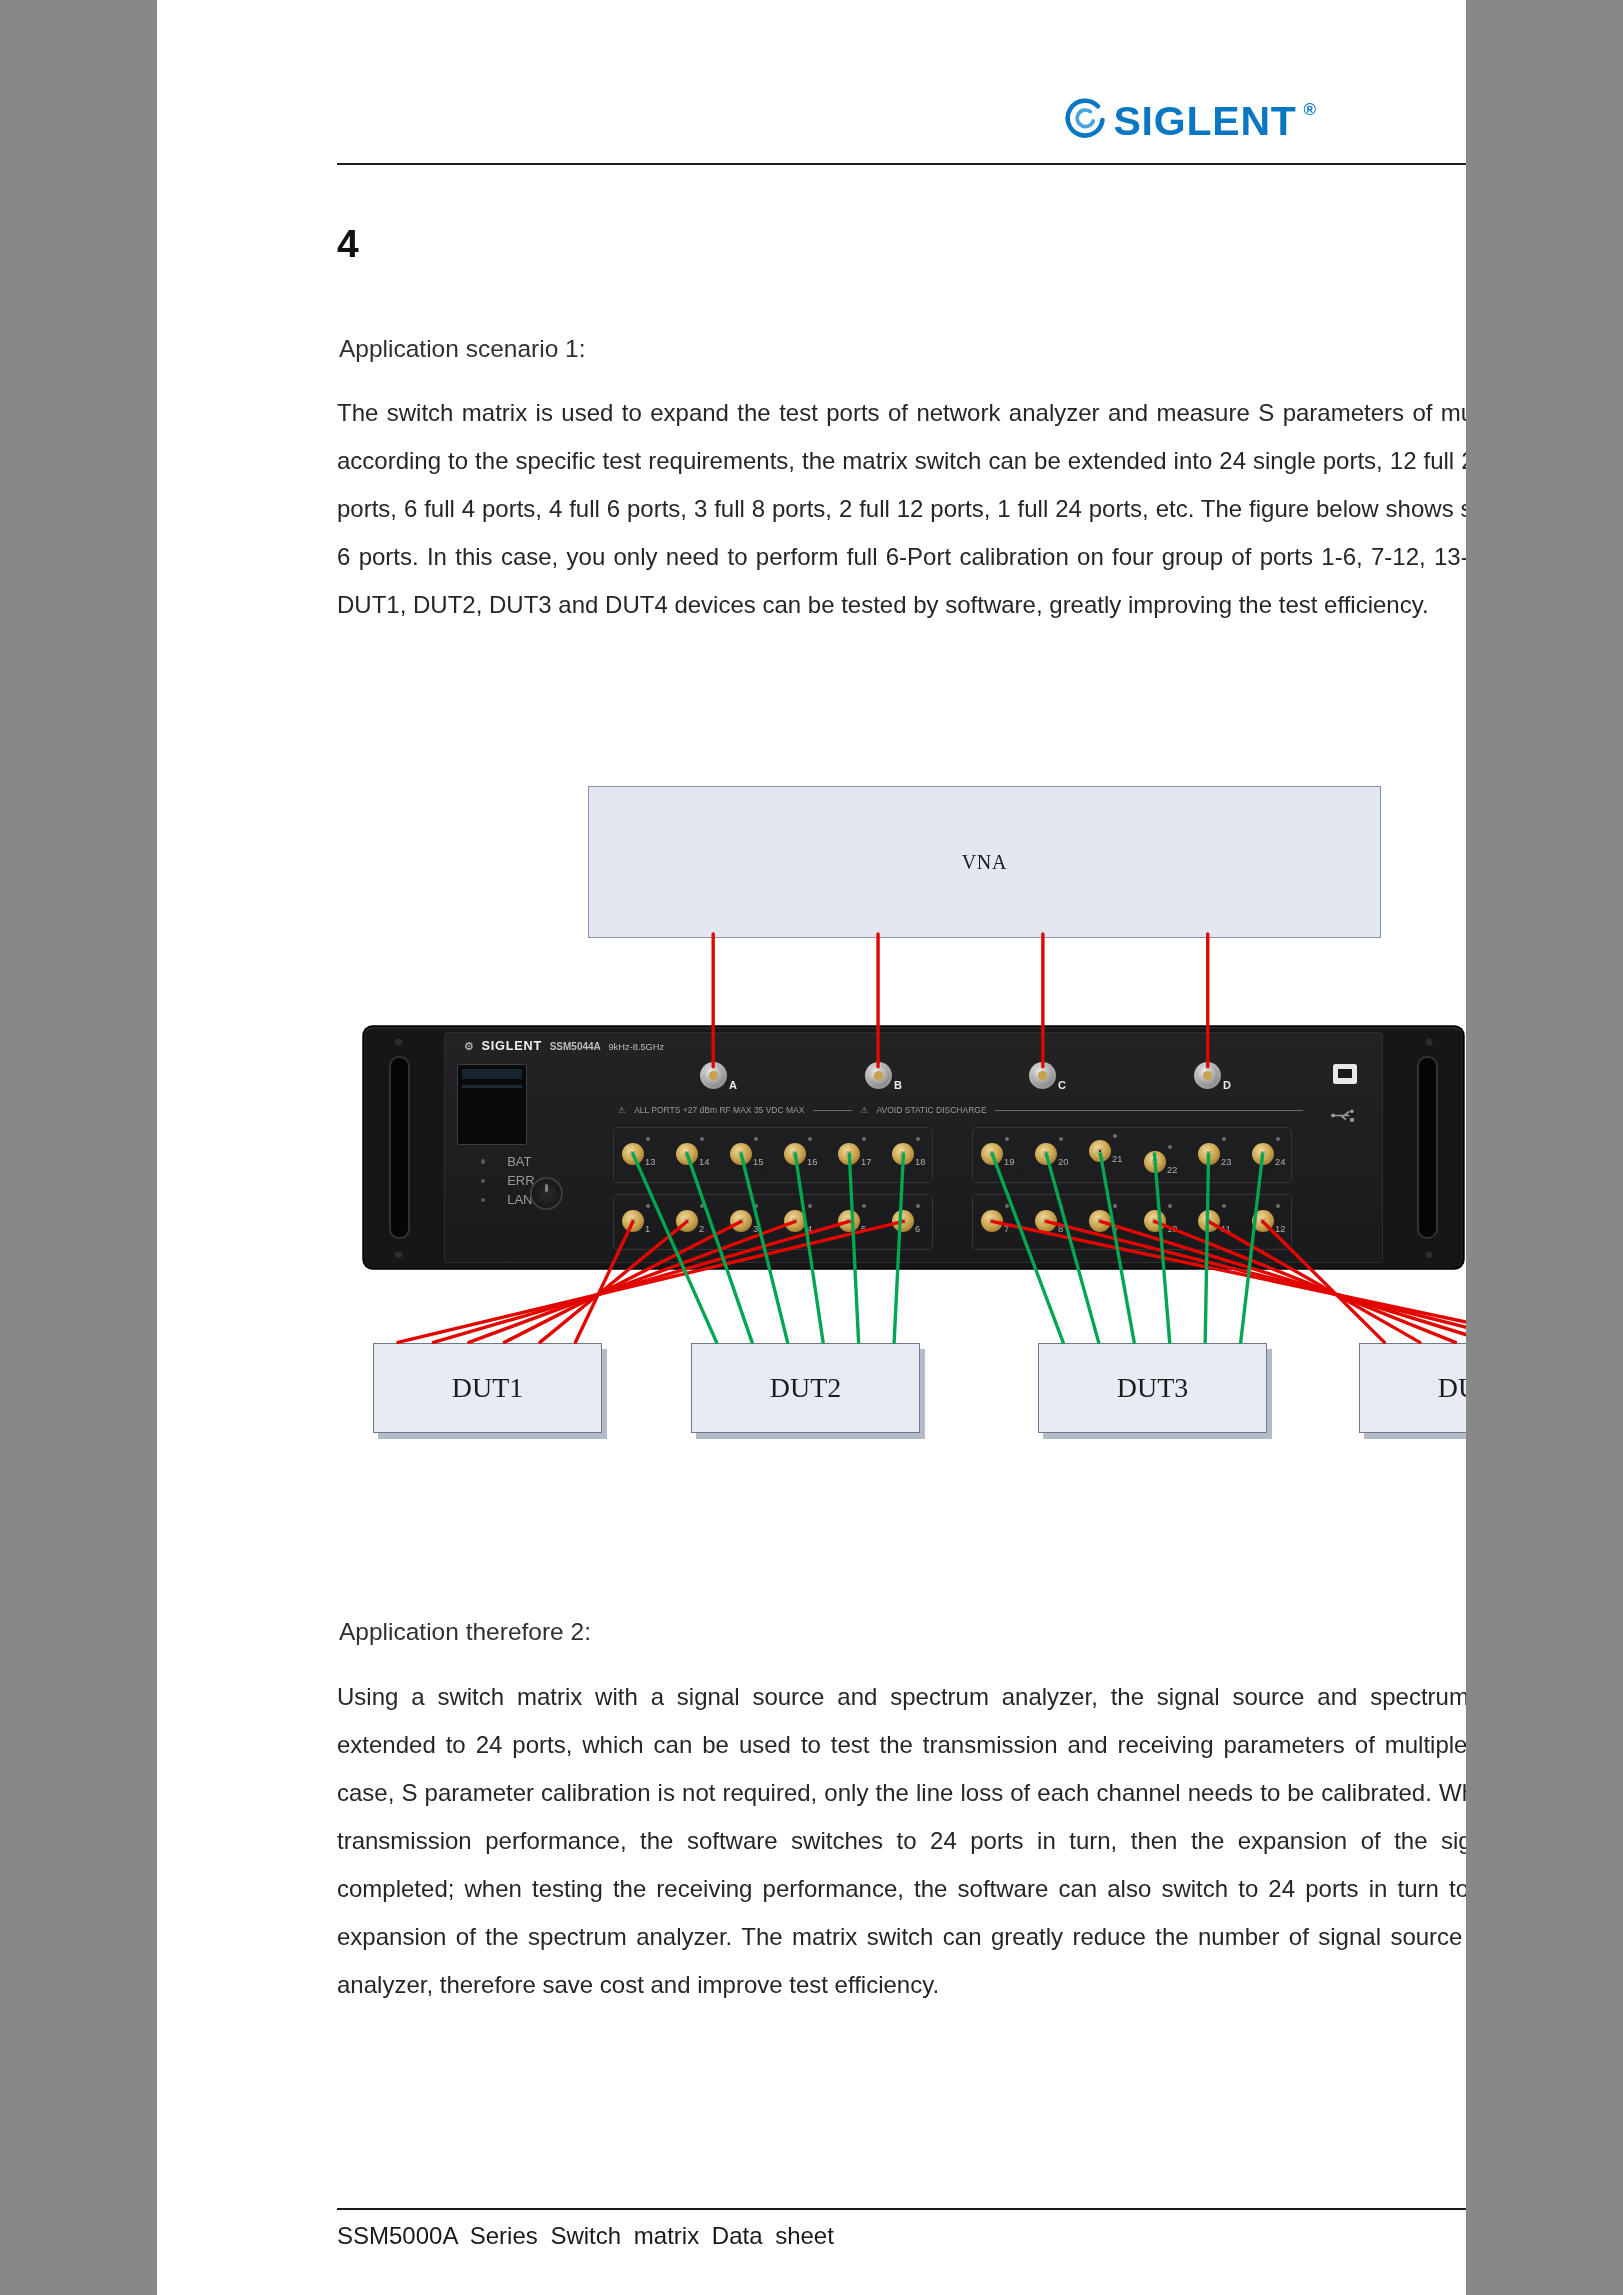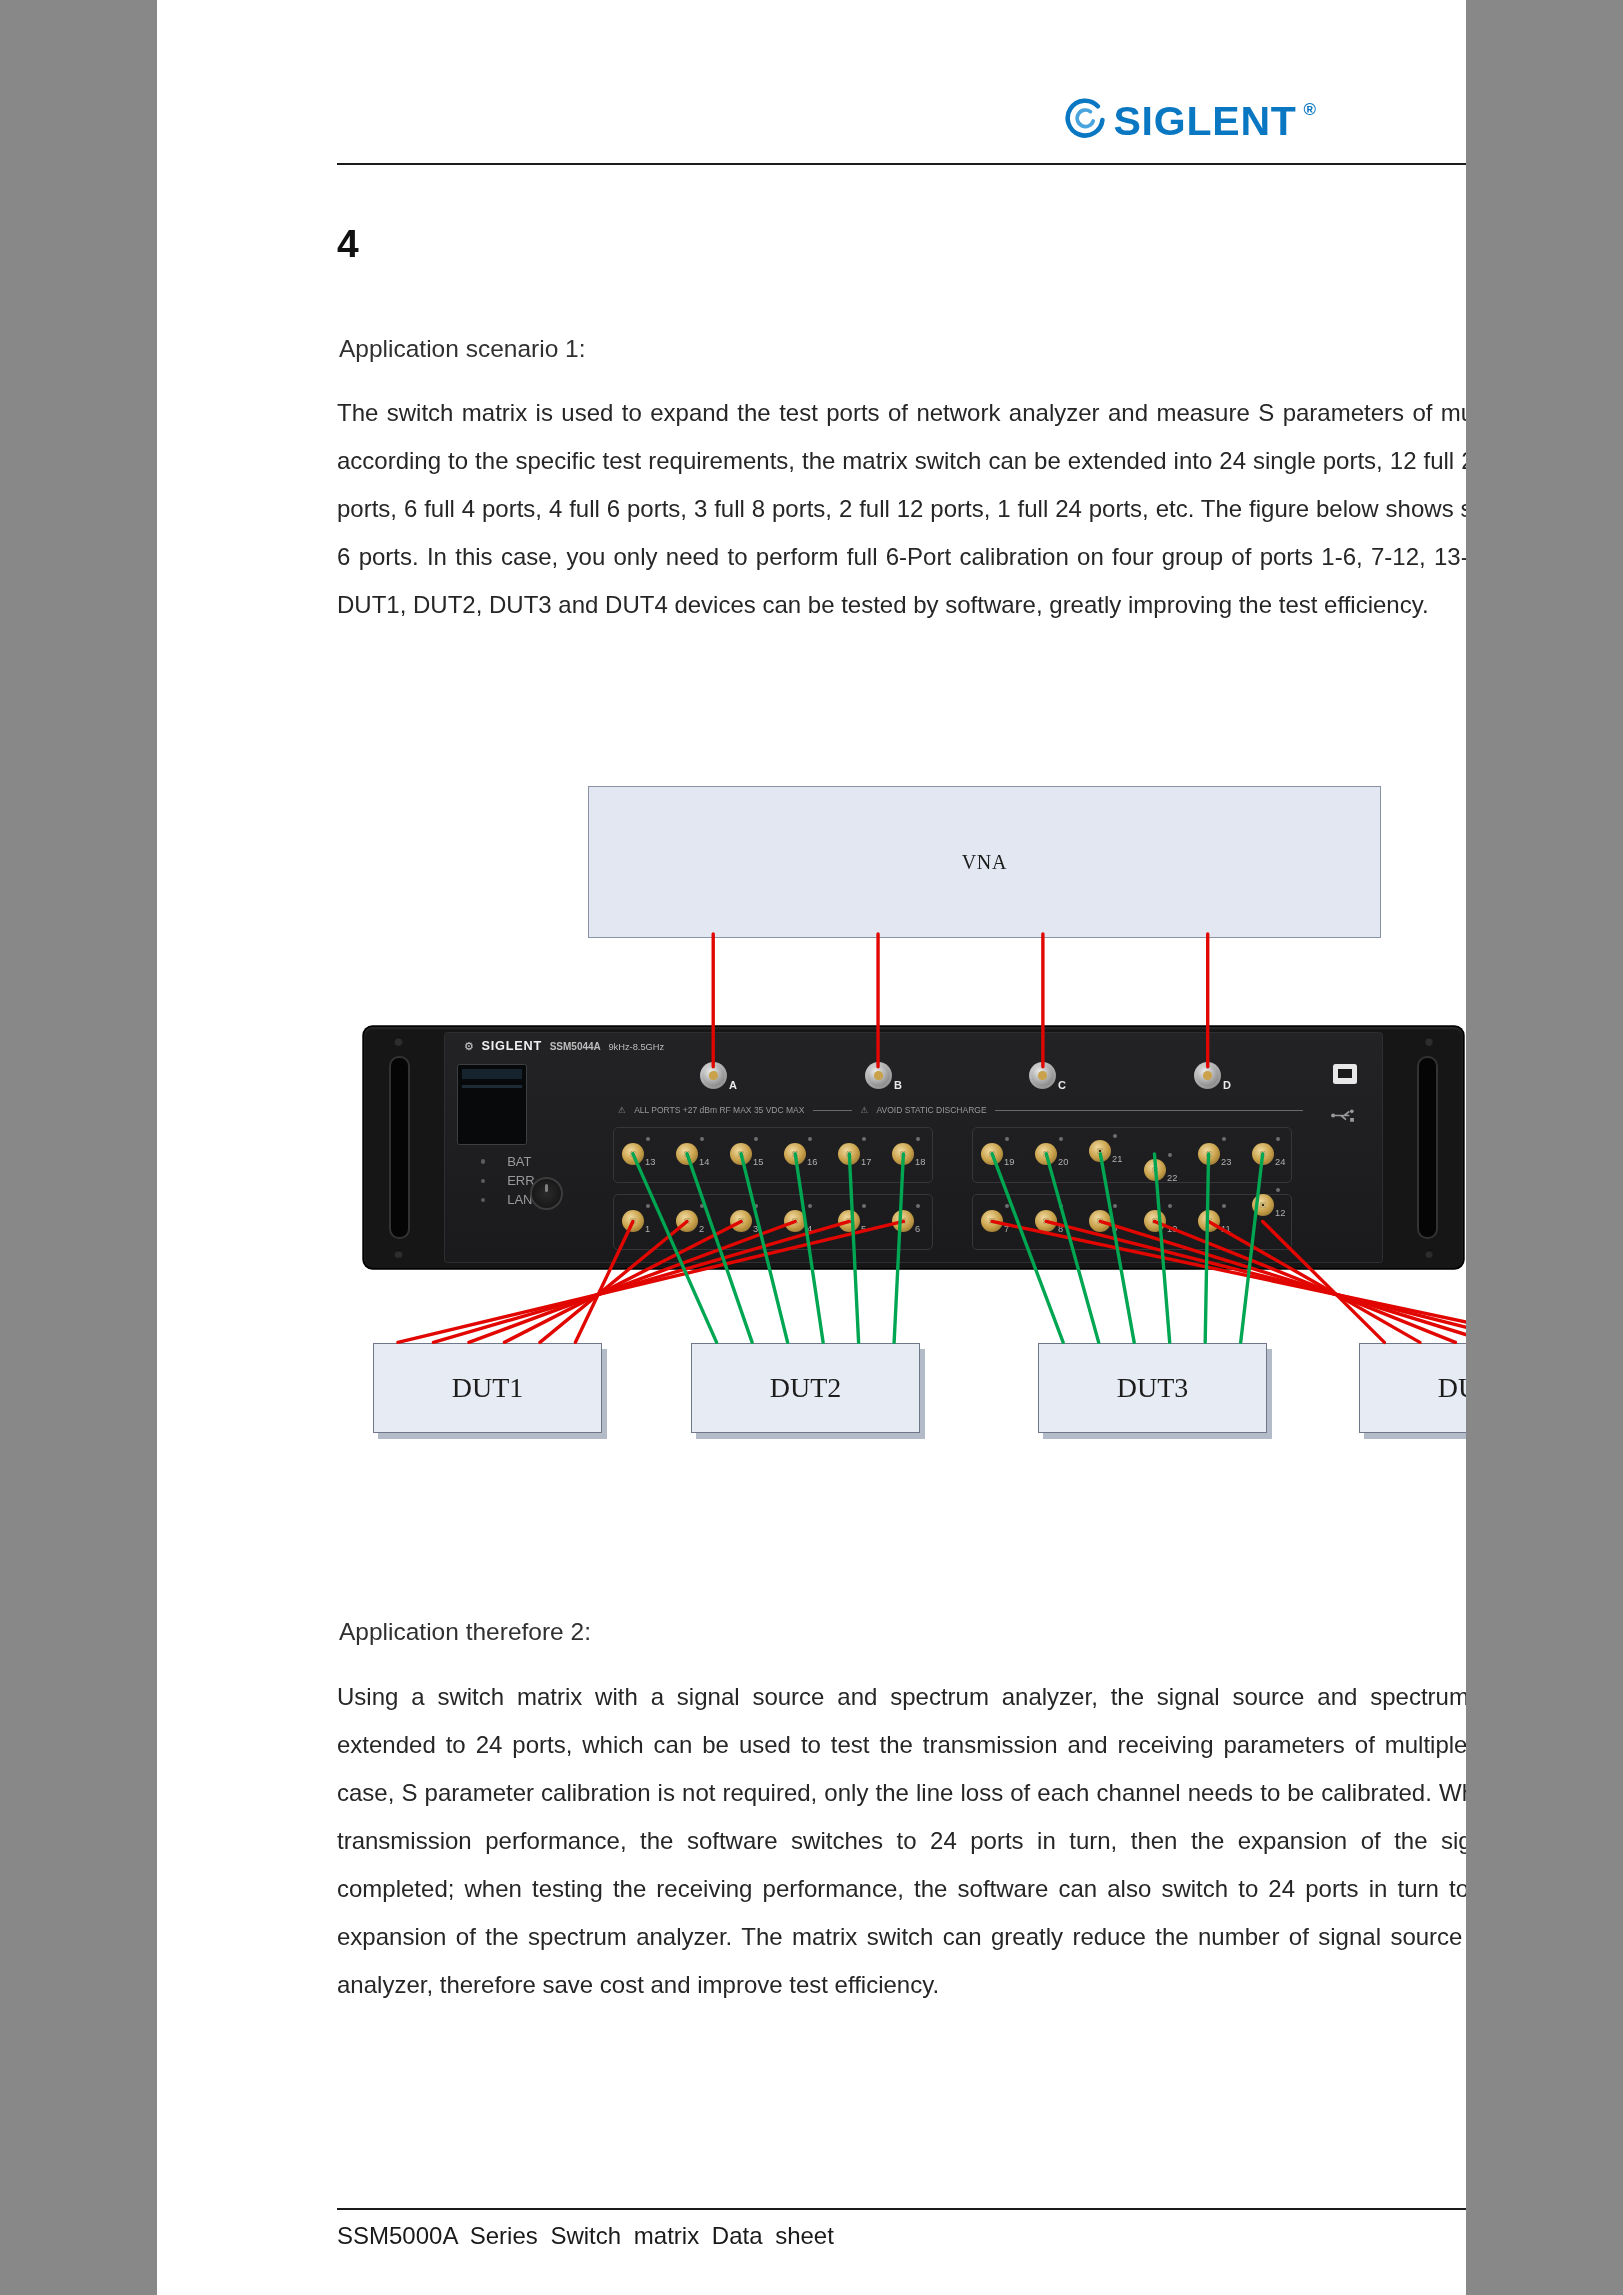--- a/index.html
+++ b/index.html
@@ -194,21 +194,21 @@
       </div>
       <div class="port port-sm" style="left: 617px; top: 116px;">
         <span class="port-label">19</span>
       </div>
       <div class="port port-sm" style="left: 671px; top: 116px;">
         <span class="port-label">20</span>
       </div>
       <div class="port port-sm" style="left: 725px; top: 113px;">
         <span class="port-label">21</span>
       </div>
-      <div class="port port-sm" style="left: 780px; top: 132px;">
+      <div class="port port-sm" style="left: 780px; top: 124px;">
         <span class="port-label">22</span>
       </div>
       <div class="port port-sm" style="left: 834px; top: 116px;">
         <span class="port-label">23</span>
       </div>
       <div class="port port-sm" style="left: 888px; top: 116px;">
         <span class="port-label">24</span>
       </div>
       <div class="port port-sm" style="left: 258px; top: 183px;">
         <span class="port-label">1</span>
@@ -236,21 +236,21 @@
       </div>
       <div class="port port-sm" style="left: 725px; top: 183px;">
         <span class="port-label">9</span>
       </div>
       <div class="port port-sm" style="left: 780px; top: 183px;">
         <span class="port-label">10</span>
       </div>
       <div class="port port-sm" style="left: 834px; top: 183px;">
         <span class="port-label">11</span>
       </div>
-      <div class="port port-sm" style="left: 888px; top: 167px;">
+      <div class="port port-sm" style="left: 888px; top: 183px;">
         <span class="port-label">12</span>
       </div>
     </div>
 
   <div class="dut-box" style="left:216px;">
     <span>DUT1</span>
   </div>
   <div class="dut-box" style="left:534px;">
     <span>DUT2</span>
   </div>

